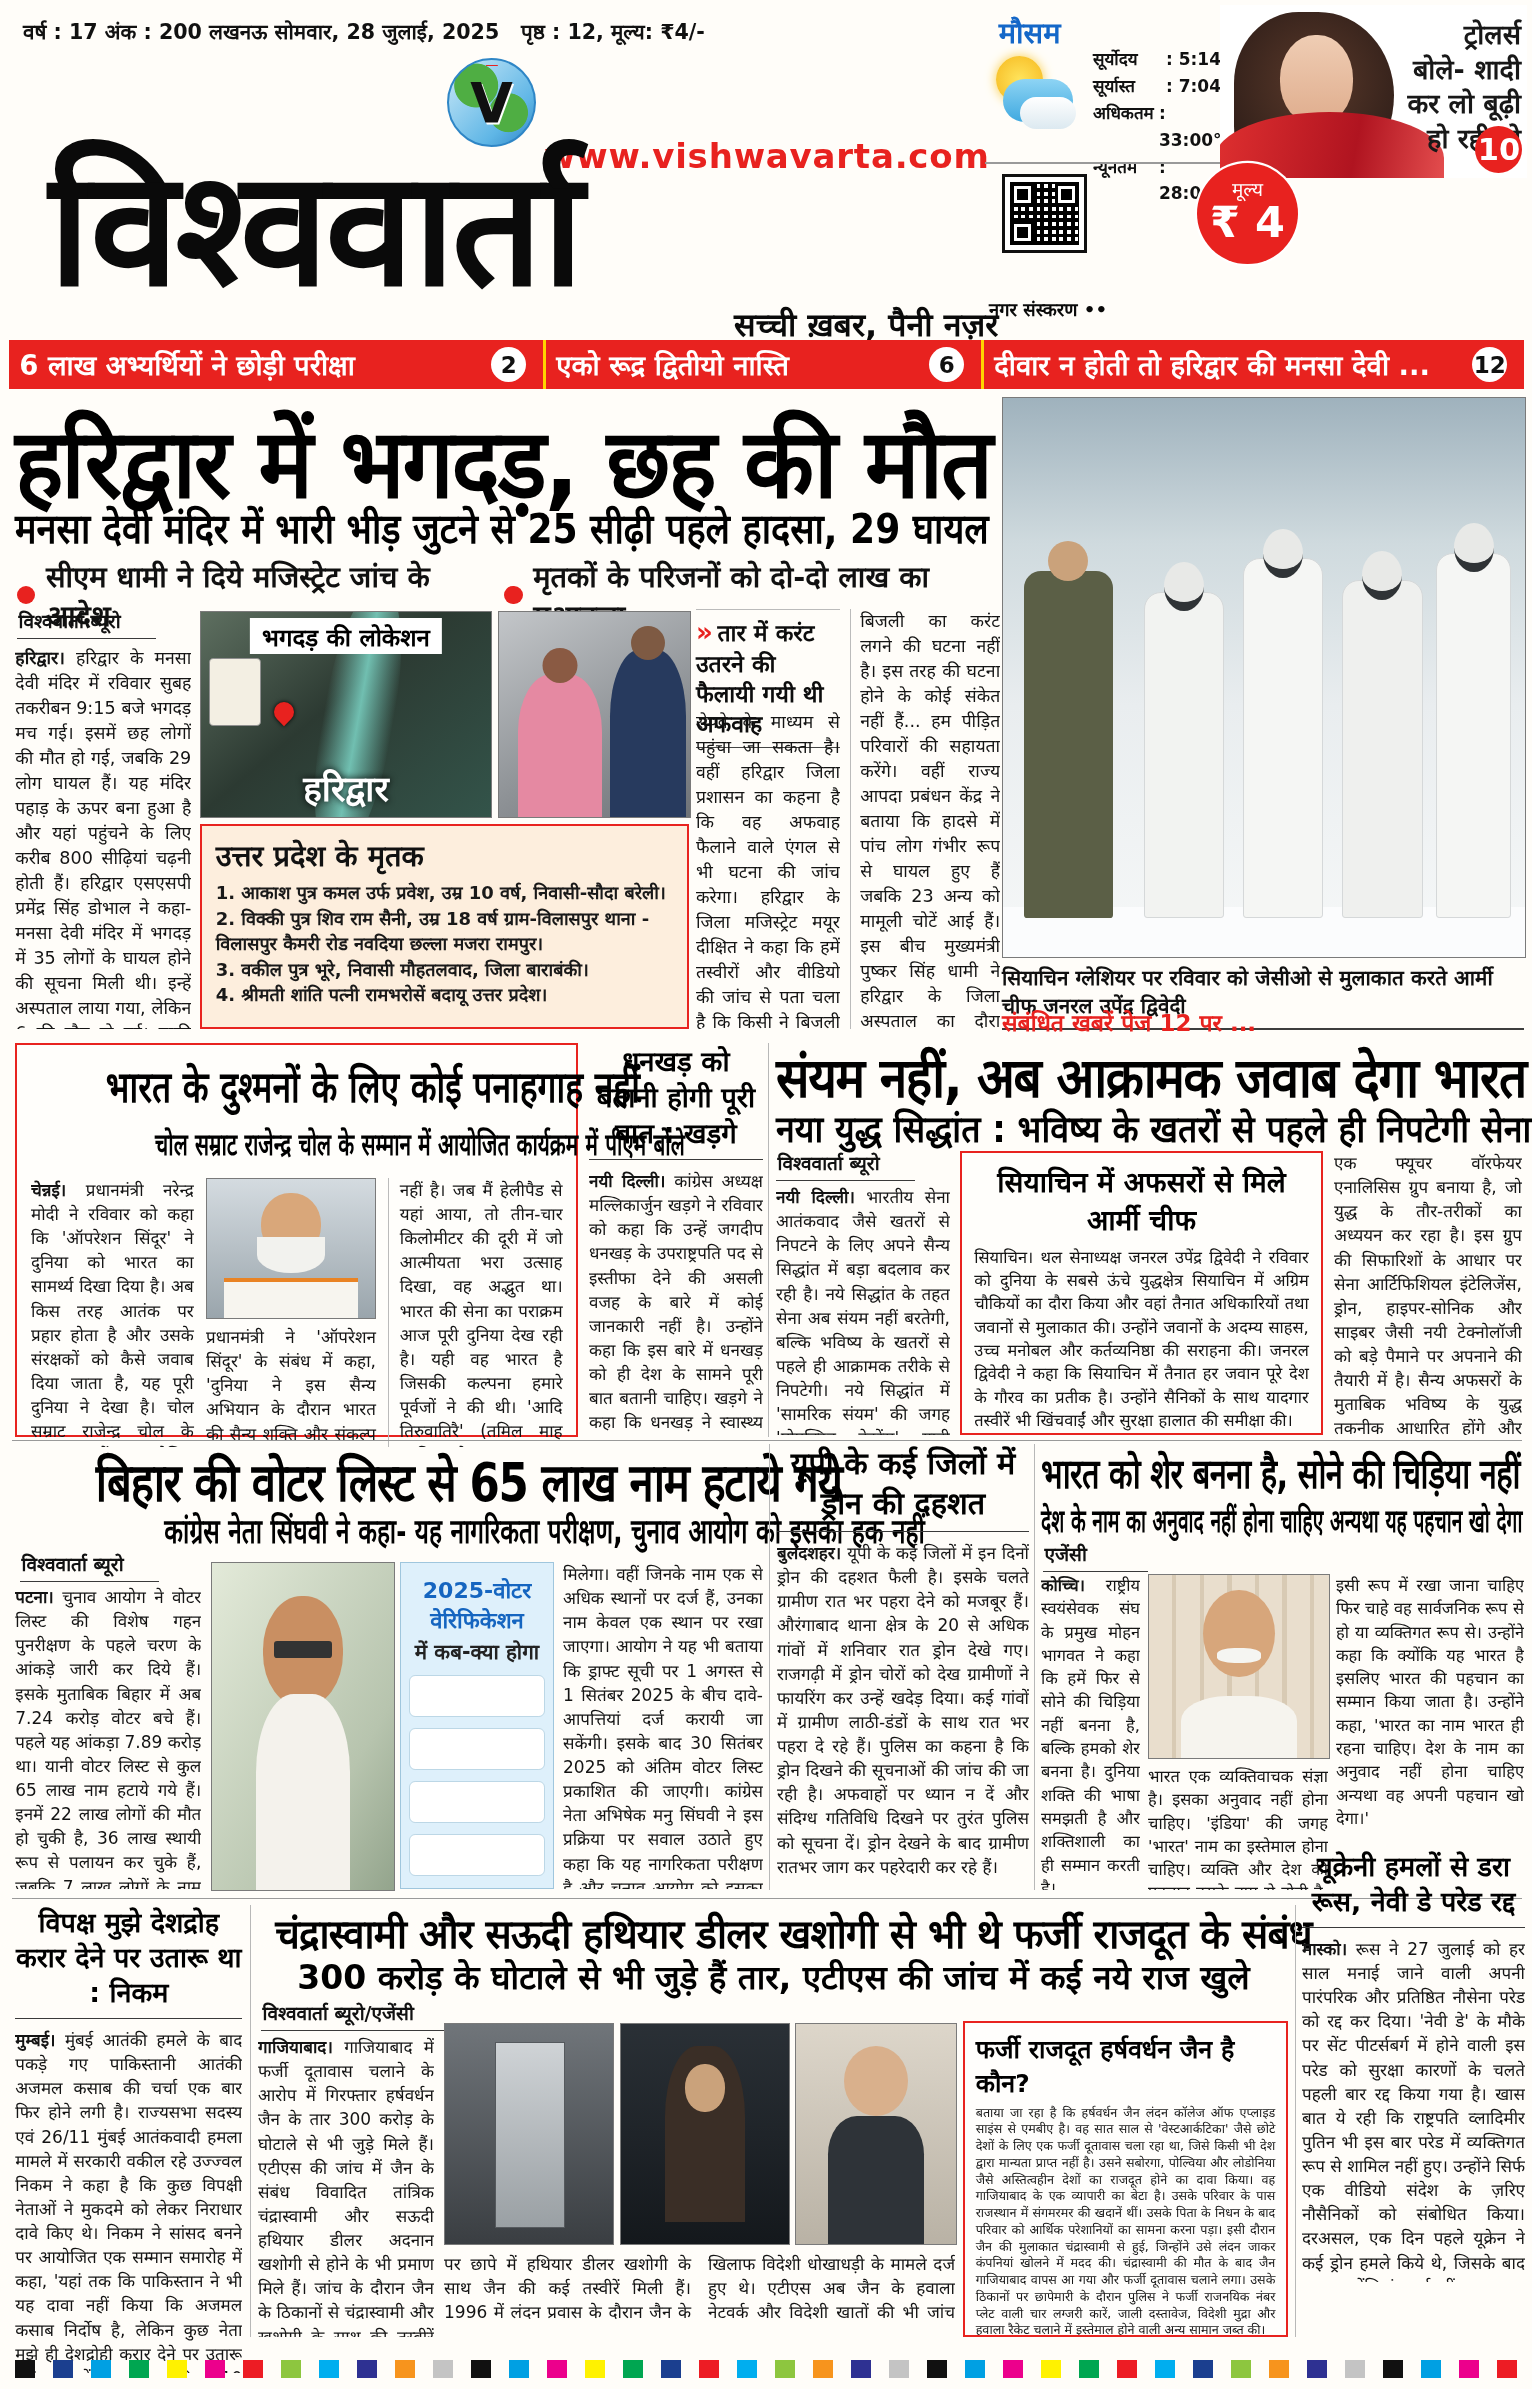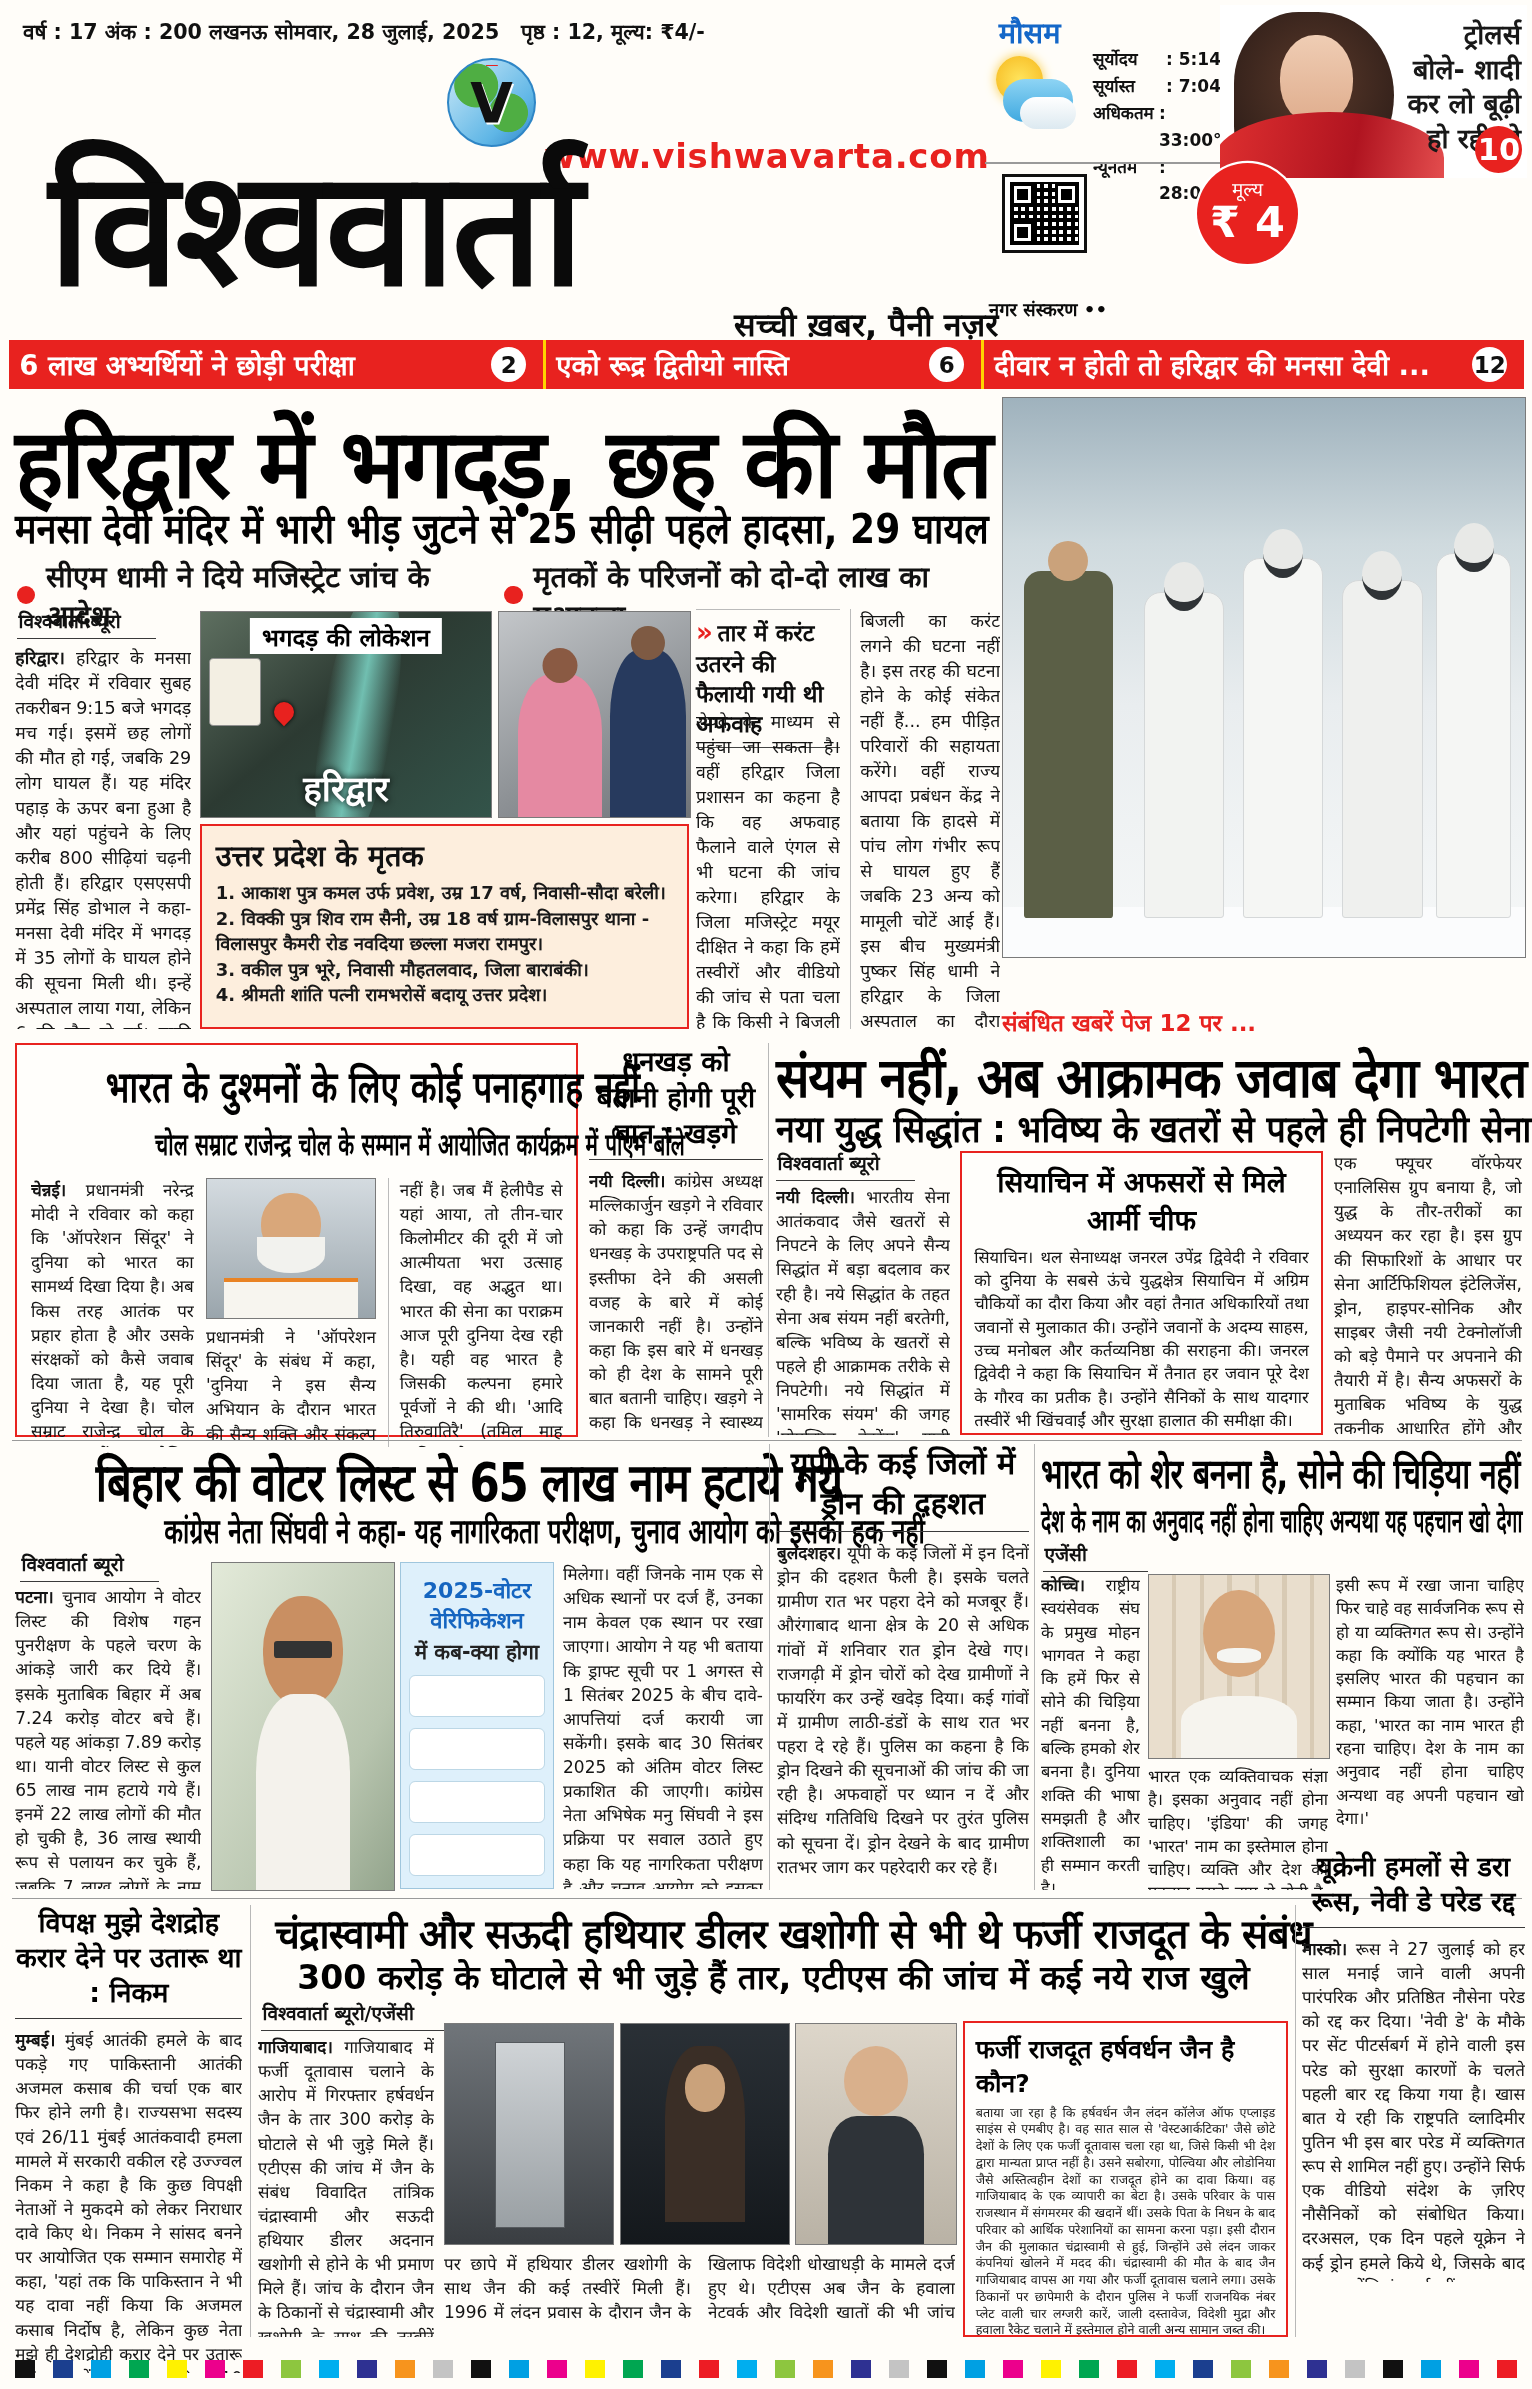--- a/index.html
+++ b/index.html
@@ -212,20 +212,21 @@
     <div class="fig" style="left:46%;width:15%;height:64%;background:#f5f6f4;border:1.5px solid #d5d8d9;">
         <div class="fhead" style="background:#e8e9e7;border-bottom:9.2px solid #2f3336;"></div>
       </div>
     <div class="fig" style="left:65%;width:15%;height:60%;background:#eff0ee;border:1.5px solid #d5d8d9;">
         <div class="fhead" style="background:#e8e9e7;border-bottom:9.2px solid #2f3336;"></div>
       </div>
     <div class="fig" style="left:83%;width:14%;height:65%;background:#f5f6f4;border:1.5px solid #d5d8d9;">
         <div class="fhead" style="background:#e8e9e7;border-bottom:9.2px solid #2f3336;"></div>
       </div>
   </div>
+  <div class="abs caption" style="left:1002px;top:963px;width:522px;">सियाचिन ग्लेशियर पर रविवार को जेसीओ से मुलाकात करते आर्मी चीफ जनरल उपेंद्र द्विवेदी</div>
   <div class="abs related" style="left:1002px;top:1006px;">संबंधित खबरें पेज 12 पर ...</div>
 
   <div class="abs" style="left:17px;top:608px;"><span class="byline">विश्ववार्ता ब्यूरो</span></div>
   <div class="abs bt" style="left:15.3px;top:646px;width:176px;height:383px;overflow:hidden;">
     <span class="dl">हरिद्वार।</span> <span>हरिद्वार के मनसा देवी मंदिर में रविवार सुबह तकरीबन 9:15 बजे भगदड़ मच गई। इसमें छह लोगों की मौत हो गई, जबकि 29 लोग घायल हैं। यह मंदिर पहाड़ के ऊपर बना हुआ है और यहां पहुंचने के लिए करीब 800 सीढ़ियां चढ़नी होती हैं। हरिद्वार एसएसपी प्रमेंद्र सिंह डोभाल ने कहा- मनसा देवी मंदिर में भगदड़ में 35 लोगों के घायल होने की सूचना मिली थी। इन्हें अस्पताल लाया गया, लेकिन 6 की मौत हो गई। बाकी का इलाज चल रहा है। वहीं, मुख्यमंत्री पुष्कर सिंह धामी ने घटना को लेकर मजिस्ट्रियल जांच के आदेश दिये। प्रधानमंत्री नरेन्द्र मोदी और गृह मंत्री अमित शाह ने भी इस हादसे पर गहरा दुख जताया। मंदिर पहुंचने के लिए करीब 25 सीढ़ियां चढ़ते ही हादसा हुआ। रविवार होने के चलते मंदिर में भीड़ ज्यादा थी। इस बीच कुछ लोग नीचे गिर गये और भगदड़ मच गयी। इस दौरान कुछ लोग दबकर घायल हो गये।</span>
   </div>
 
   <div class="abs photo map" style="left:200px;top:611px;width:290px;height:205px;">
     <div class="map-path"></div>
     <div class="map-inset"></div>
@@ -237,21 +238,21 @@
     <div class="fig" style="left:10%;bottom:0;width:44%;height:70%;background:#e589a2;border-radius:40% 40% 0 0;">
         <div class="fhead" style="background:#8a5a43;top:-26px;width:35px;height:35px;"></div>
       </div>
     <div class="fig" style="left:58%;bottom:0;width:40%;height:82%;background:#273a5e;border-radius:40% 40% 0 0;">
         <div class="fhead" style="background:#7e5a43;top:-23px;width:34px;height:34px;"></div>
       </div>
   </div>
 
   <div class="abs vbox" style="left:200px;top:824px;width:489px;height:205px;">
     <div class="vt">उत्तर प्रदेश के मृतक</div>
-    <div class="vitem">1.  आकाश पुत्र कमल उर्फ प्रवेश, उम्र 17 वर्ष, निवासी-सौदा बरेली।</div>
+    <div class="vitem">1.  आकाश पुत्र कमल उर्फ प्रवेश, उम्र 10 वर्ष, निवासी-सौदा बरेली।</div>
     <div class="vitem">2.  विक्की पुत्र शिव राम सैनी, उम्र 18 वर्ष ग्राम-विलासपुर थाना - विलासपुर कैमरी रोड नवदि‍या छल्ला मजरा रामपुर।</div>
     <div class="vitem">3.  वकील पुत्र भूरे, निवासी मौहतलवाद, जिला बाराबंकी।</div>
     <div class="vitem">4.  श्रीमती शांति पत्नी रामभरोसें बदायू उत्तर प्रदेश।</div>
   </div>
 
   <div class="abs inset-head" style="left:696px;top:609px;width:144px;">
     <span class="mk">»</span><span>तार में करंट उतरने की फैलायी गयी थी अफवाह</span>
   </div>
   <div class="abs bt" style="left:696px;top:710px;width:144px;height:319px;overflow:hidden;">रोपवे के माध्यम से पहुंचा जा सकता है। वहीं हरिद्वार जिला प्रशासन का कहना है कि वह अफवाह फैलाने वाले एंगल से भी घटना की जांच करेगा। हरिद्वार के जिला मजिस्ट्रेट मयूर दीक्षित ने कहा कि हमें तस्वीरों और वीडियो की जांच से पता चला है कि किसी ने बिजली का तार टूटने की अफवाह फैलाई थी। हालांकि तार टूटने के संकेत नहीं मिले हैं। ऐसे में हम जांच करेंगे कि अफवाह किसने फैलाई? मनसा देवी मंदिर ट्रस्ट के अध्यक्ष महंत रवींद्र पुरी ने कहा- मनसा देवी मंदिर तक जाने के तीन रास्ते हैं - रोपवे, सीढ़ियां और एक पैदल मार्ग।</div>
   <div class="abs bt" style="left:850px;top:609px;width:140px;height:420px;overflow:hidden;border-left:1.1px solid #bbb;padding-left:9.2px;">बिजली का करंट लगने की घटना नहीं है। इस तरह की घटना होने के कोई संकेत नहीं हैं... हम पीड़ित परिवारों की सहायता करेंगे। वहीं राज्य आपदा प्रबंधन केंद्र ने बताया कि हादसे में पांच लोग गंभीर रूप से घायल हुए हैं जबकि 23 अन्य को मामूली चोटें आई हैं। इस बीच मुख्यमंत्री पुष्कर सिंह धामी ने हरिद्वार के जिला अस्पताल का दौरा किया और घायलों से मुलाकात की। कुछ घायलों को उनकी गंभीर हालत को देखते हुए बेहतर इलाज के लिए एम्स ऋषिकेश रेफर किया गया है।</div>

